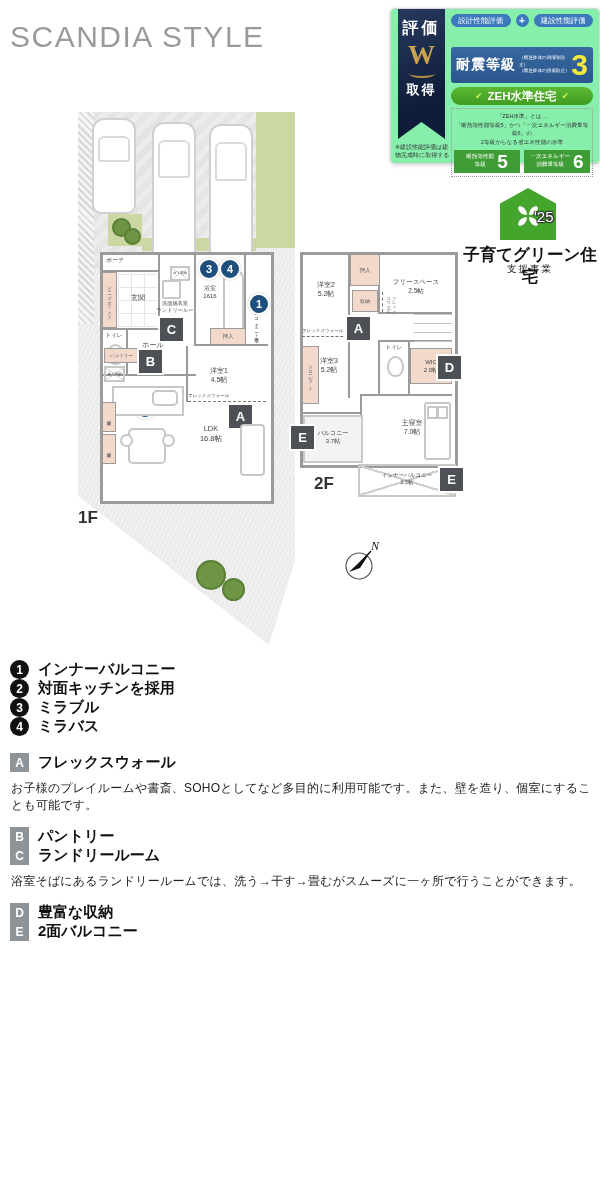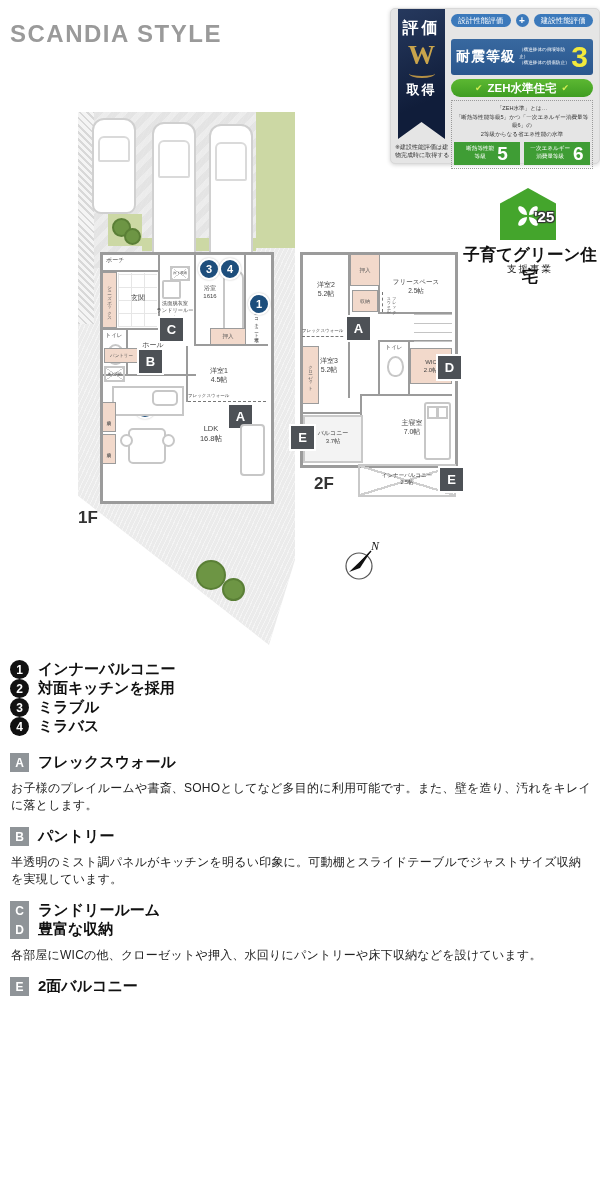--- a/index.html
+++ b/index.html
@@ -1,37 +1,37 @@
 <!DOCTYPE html>
 <html><head>
 <meta charset="utf-8">
 <style>
   html,body{margin:0;padding:0;background:#fff;}
   .page{position:relative;width:600px;height:1189px;background:#fff;overflow:hidden;
         font-family:"Liberation Sans","DejaVu Sans",sans-serif;color:#222;}
   .abs{position:absolute;}
   
-  .title{left:10px;top:20px;font-size:24px;font-weight:bold;color:#9a9a9a;letter-spacing:1.5px;}
-  
-  .award{left:390px;top:8px;width:208px;height:154px;background:#e5e5e5;border:1px solid #d8d8d8;
+  .title{left:10px;top:20px;font-size:30px;font-weight:normal;color:#9a9a9a;letter-spacing:1.5px;}
+  
+  .award{left:390px;top:8px;width:208px;height:154px;background:#86efac;border:1px solid #d8d8d8;
          border-radius:5px;box-shadow:0 1px 4px rgba(0,0,0,.18);}
   .ribbon{position:absolute;left:7px;top:0;width:47px;height:130px;
           background:linear-gradient(155deg,#26395e 0%,#101d3a 70%);
           clip-path:polygon(0 0,100% 0,100% 100%,50% 87%,0 100%);
           display:flex;flex-direction:column;align-items:center;}
   .ribbon-hyoka{margin-top:9px;color:#fff;font-size:16px;font-weight:bold;letter-spacing:3px;}
   .ribbon-w{margin-top:3px;color:#c9a44c;font-size:27px;font-weight:bold;
             font-family:"Liberation Serif","DejaVu Serif",serif;line-height:1;}
   .ribbon-arc{width:26px;height:7px;border-bottom:2px solid #b59044;border-radius:50%;}
   .ribbon-shutoku{margin-top:3px;color:#fff;font-size:13px;font-weight:bold;letter-spacing:2px;}
   .award-note{position:absolute;left:4px;top:134px;width:56px;font-size:6px;line-height:1.35;color:#333;}
   .award-right{position:absolute;left:60px;top:5px;width:142px;}
   .sys-box{height:17px;border:2px solid #1a2c50;border-radius:3px;display:flex;align-items:center;
            justify-content:center;font-size:11px;font-weight:bold;color:#1a2c50;margin-bottom:4px;}
-  .eval-row{display:flex;align-items:flex-start;gap:5px;margin-bottom:12px;}
+  .eval-row{display:flex;align-items:flex-start;gap:5px;margin-bottom:20px;}
   .eval-pill{flex:1;height:13px;background:#3b79bb;border-radius:7px;color:#fff;font-size:7.5px;
              display:flex;align-items:center;justify-content:center;}
   .eval-plus{width:13px;height:13px;background:#3b79bb;border-radius:50%;color:#fff;font-size:10px;
              font-weight:bold;display:flex;align-items:center;justify-content:center;}
   .taishin{height:36px;background:linear-gradient(#38689f,#2a568d);border-radius:3px;color:#fff;
            display:flex;align-items:center;padding:0 5px;margin-bottom:4px;}
   .taishin-label{font-size:14px;font-weight:bold;letter-spacing:1px;}
   .taishin-notes{flex:1;margin-left:3px;font-size:4.6px;line-height:1.5;}
   .taishin-grade{font-size:30px;font-weight:bold;color:#f3e93c;line-height:1;}
   .zeh{height:18px;background:linear-gradient(#5cb832,#3f9d22);border-radius:9px;color:#fff;
@@ -42,21 +42,21 @@
   .zeh-note{font-size:5.6px;line-height:1.55;color:#333;text-align:center;}
   .grades{display:flex;justify-content:center;gap:4px;margin-top:3px;}
   .grade-box{width:66px;height:23px;background:#3f9d35;color:#fff;display:flex;align-items:center;
              justify-content:center;gap:3px;}
   .grade-label{font-size:5.6px;line-height:1.4;text-align:center;}
   .grade-num{font-size:19px;font-weight:bold;line-height:1;}
   
   .g-house{left:500px;top:188px;width:56px;height:52px;background:#44a52c;
            clip-path:polygon(50% 0,100% 30%,100% 100%,0 100%,0 30%);
            display:flex;align-items:flex-end;justify-content:center;}
-  .g-year{left:534px;top:208px;font-size:15px;font-weight:bold;color:#fff;
+  .g-year{left:534px;top:208px;font-size:15px;font-weight:normal;color:#fff;
           text-shadow:0 0 1px #333,1px 1px 1px #333,-1px -1px 1px #333,1px -1px 1px #333,-1px 1px 1px #333;}
   .g-title{left:462px;top:244px;width:136px;text-align:center;font-size:16.5px;font-weight:bold;color:#111;}
   .g-sub{left:462px;top:263px;width:136px;text-align:center;font-size:9.5px;color:#111;letter-spacing:2px;}
   
   .parcel{left:78px;top:112px;width:217px;height:533px;background:#ebebeb;
           background-image:repeating-linear-gradient(115deg,rgba(255,255,255,.45) 0 1px,transparent 1px 4px);
           clip-path:polygon(0 0,100% 0,100% 84%,88% 100%,0 72%);}
   .driveway{left:78px;top:112px;width:178px;height:156px;
             background:repeating-linear-gradient(135deg,#e2e2e2 0 6px,#ececec 6px 12px);opacity:.8;}
   .hatch{left:78px;top:112px;width:16px;height:212px;
@@ -344,41 +344,40 @@
       <div class="feat-head">
           <span class="badge-num">4</span>
           <span>ミラバス</span>
         </div>
     </div>
     <div class="feat gap-top">
       <div class="feat-head">
           <span class="badge-letter">A</span>
           <span>フレックスウォール</span>
         </div>
-      <div class="feat-desc">お子様のプレイルームや書斎、SOHOとしてなど多目的に利用可能です。また、壁を造り、汚れをキレイに落とします。</div>
+      <div class="feat-desc">お子様のプレイルームや書斎、SOHOとしてなど多目的に利用可能です。また、壁を造り、個室にすることも可能です。</div>
     </div>
     <div class="feat">
       <div class="feat-head">
           <span class="badge-letter">B</span>
           <span>パントリー</span>
         </div>
-      <div class="feat-desc">半透明のミスト調パネルがキッチンを明るい印象に。可動棚とスライドテーブルでジャストサイズ収納を実現しています。</div>
     </div>
     <div class="feat">
       <div class="feat-head">
           <span class="badge-letter">C</span>
           <span>ランドリールーム</span>
         </div>
+      <div class="feat-desc">浴室そばにあるランドリールームでは、洗う→干す→畳むがスムーズに一ヶ所で行うことができます。</div>
     </div>
     <div class="feat">
       <div class="feat-head">
           <span class="badge-letter">D</span>
           <span>豊富な収納</span>
         </div>
-      <div class="feat-desc">各部屋にWICの他、クローゼットや押入、水回りにパントリーや床下収納などを設けています。</div>
     </div>
     <div class="feat">
       <div class="feat-head">
           <span class="badge-letter">E</span>
           <span>2面バルコニー</span>
         </div>
 
     </div>
 
   </div>

